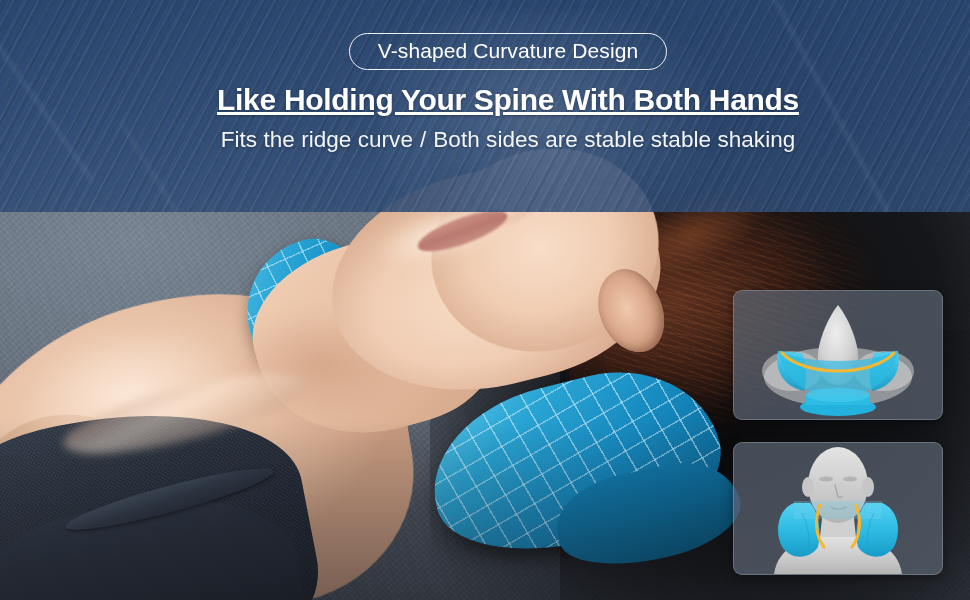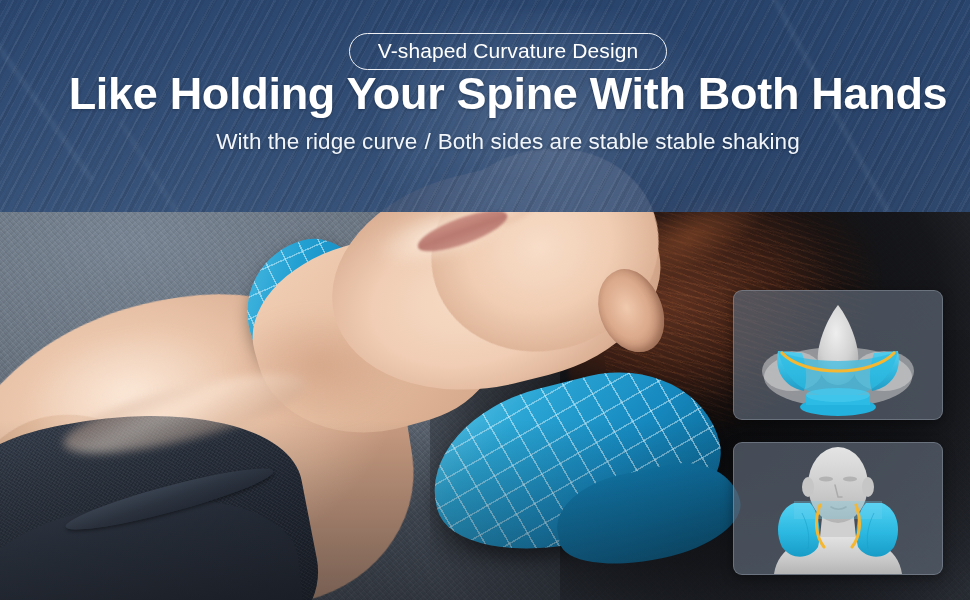--- a/index.html
+++ b/index.html
@@ -270,27 +270,29 @@
     border: 1.6px solid rgba(255,255,255,.92);
     border-radius: 22px;
     padding: 6px 28px 8px;
     color: #ffffff;
     font-size: 21px;
     letter-spacing: .1px;
     line-height: 1;
     white-space: nowrap;
   }
   .headline {
+    margin-top: 14px;
     color: #ffffff;
-    font-size: 45px;
+    font-size: 30px;
     font-weight: 700;
     letter-spacing: -.3px;
     line-height: 1.06;
     white-space: nowrap;
     text-shadow: 0 1px 3px rgba(10,24,45,.45);
+    text-decoration: underline;
   }
   .subline {
     margin-top: 13px;
     color: #f2f6fb;
     font-size: 22.5px;
     font-weight: 400;
     letter-spacing: .05px;
     line-height: 1;
     white-space: nowrap;
     text-shadow: 0 1px 3px rgba(10,24,45,.4);
@@ -424,18 +426,18 @@
     <div class="header-face-ghost"></div>
     <div class="header-denim"></div>
     <div class="header-seam seam1"></div>
     <div class="header-seam seam2"></div>
     <div class="header-seam seam3"></div>
 
     <div class="header-inner">
       <div class="badge">V-shaped Curvature Design</div>
       <div class="headline">Like Holding Your Spine With Both Hands</div>
       <div class="subline">
-        <span>With the ridge curve</span><span class="sep">/</span><span>Both sides are stable stable shaking</span>
+        <span>Fits the ridge curve</span><span class="sep">/</span><span>Both sides are stable stable shaking</span>
       </div>
     </div>
   </div>
 
 </div>
 
 </body></html>

